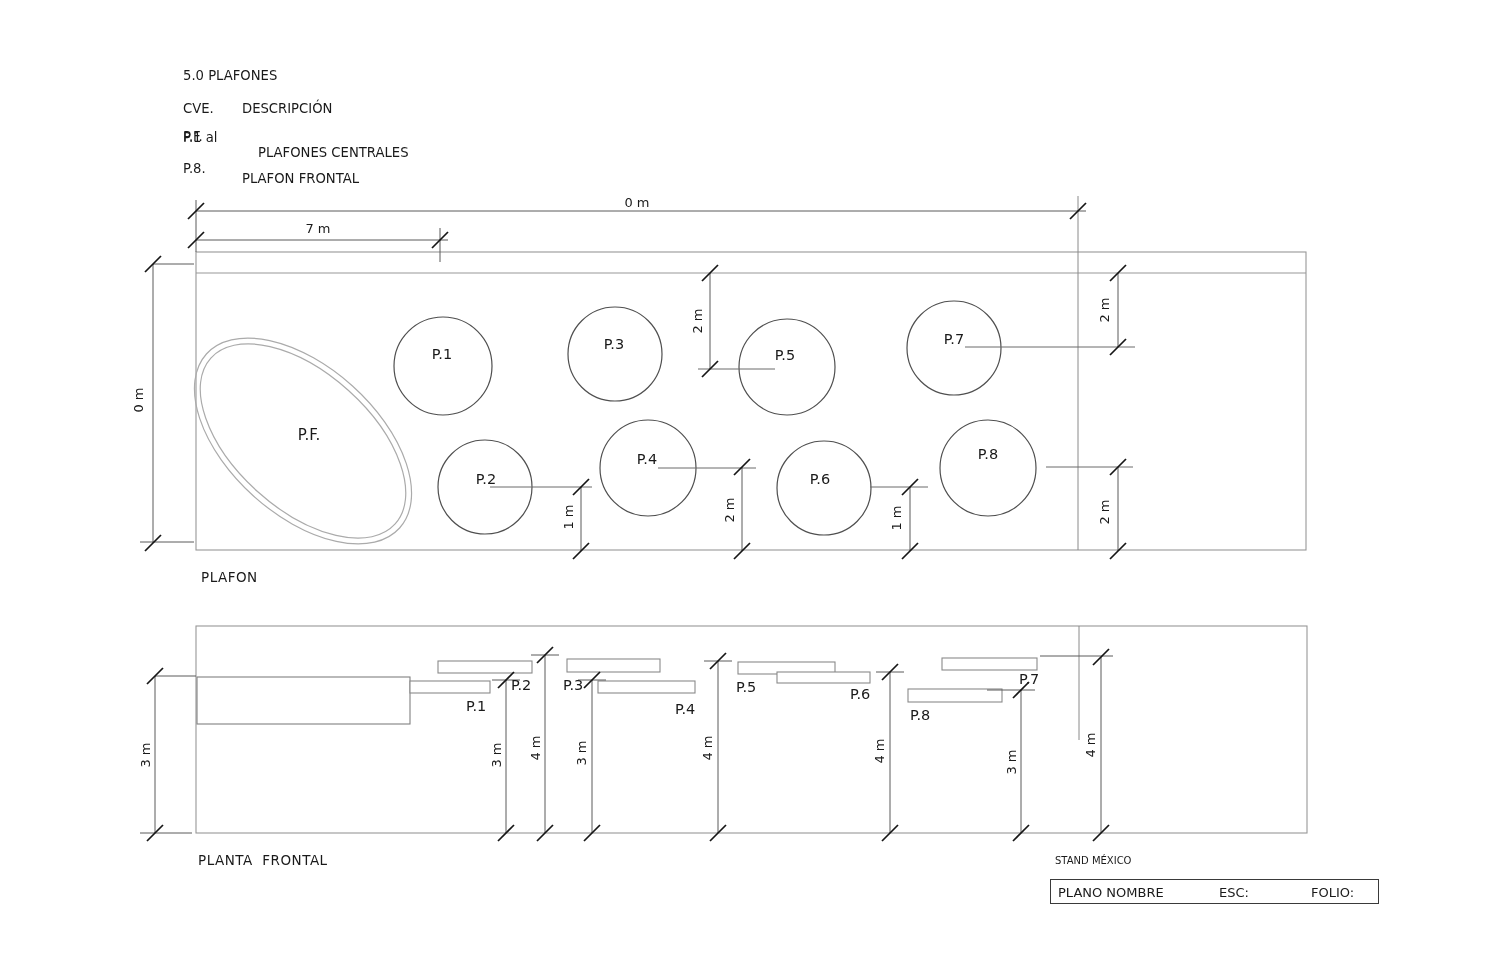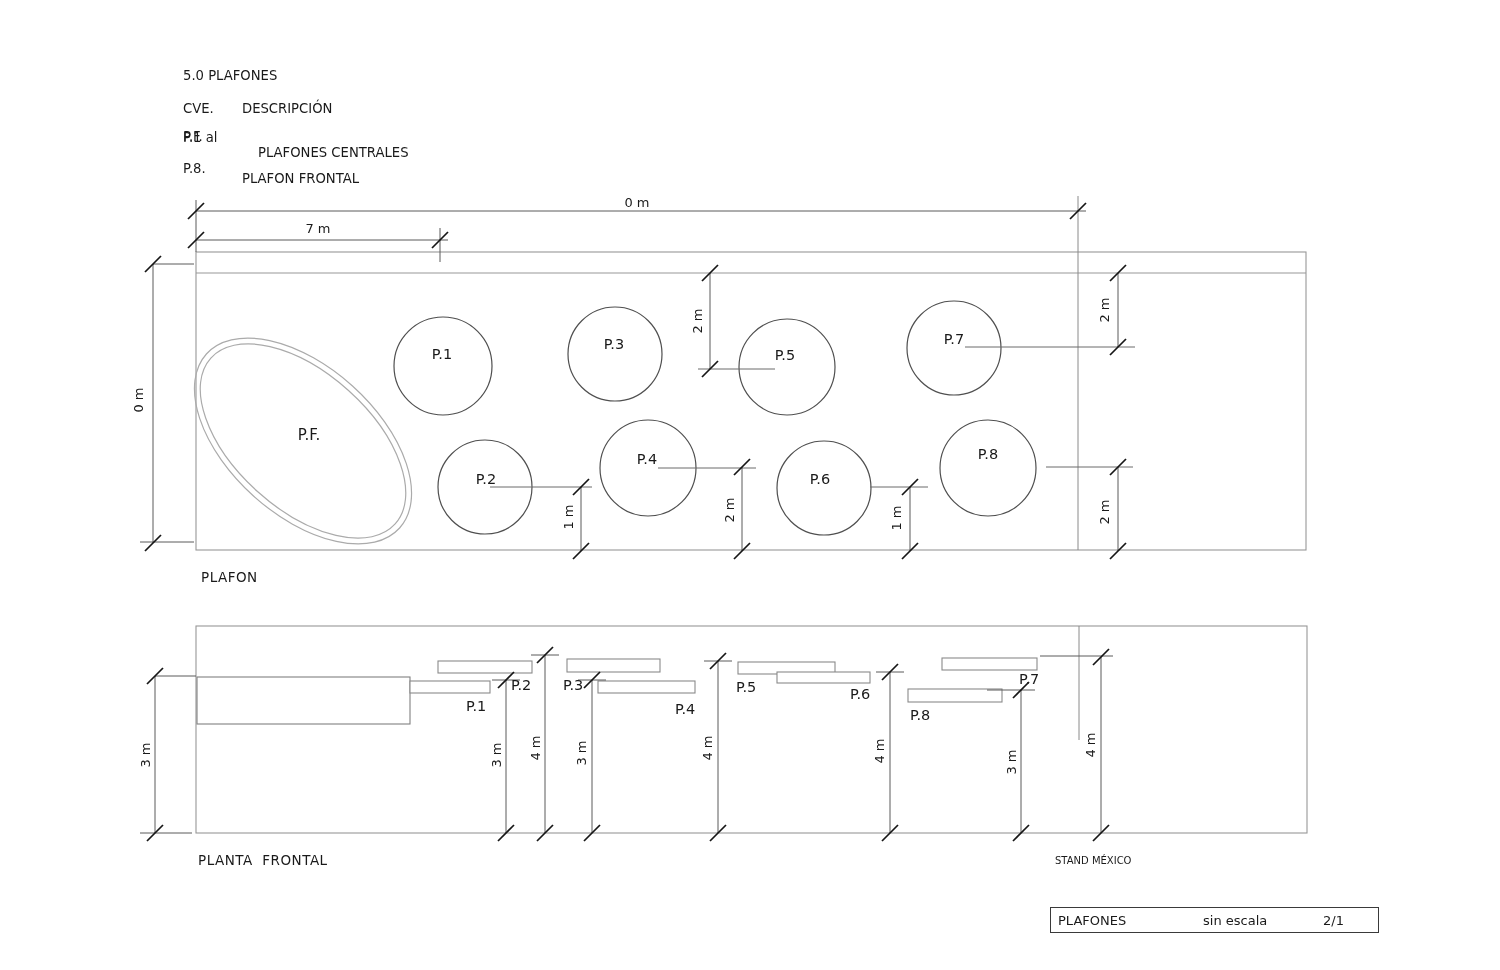--- a/index.html
+++ b/index.html
@@ -208,19 +208,19 @@
   <div class="lbl pan" style="left:675px;top:701px;">P.4</div>
   <div class="lbl pan" style="left:736px;top:679px;">P.5</div>
   <div class="lbl pan" style="left:850px;top:686px;">P.6</div>
   <div class="lbl pan" style="left:1019px;top:671px;">P.7</div>
   <div class="lbl pan" style="left:910px;top:707px;">P.8</div>
 
   <div class="lbl view" style="left:198px;top:852px;">PLANTA  FRONTAL</div>
 
   <div class="lbl" style="left:1055px;top:855px;font-size:10px;">STAND MÉXICO</div>
 
-  <div class="tb-box" style="left:1050px;top:907px;width:327px;height:24px;">
-    <span class="tb-text" style="left:7px;">PLAFONES</span>
-    <span class="tb-text" style="left:152px;">sin escala</span>
-    <span class="tb-text" style="left:272px;">2/1</span>
+  <div class="tb-box" style="left:1050px;top:879px;width:327px;height:23px;">
+    <span class="tb-text" style="left:7px;">PLANO NOMBRE</span>
+    <span class="tb-text" style="left:168px;">ESC:</span>
+    <span class="tb-text" style="left:260px;">FOLIO:</span>
   </div>
 
 </div>
 
 </body></html>

